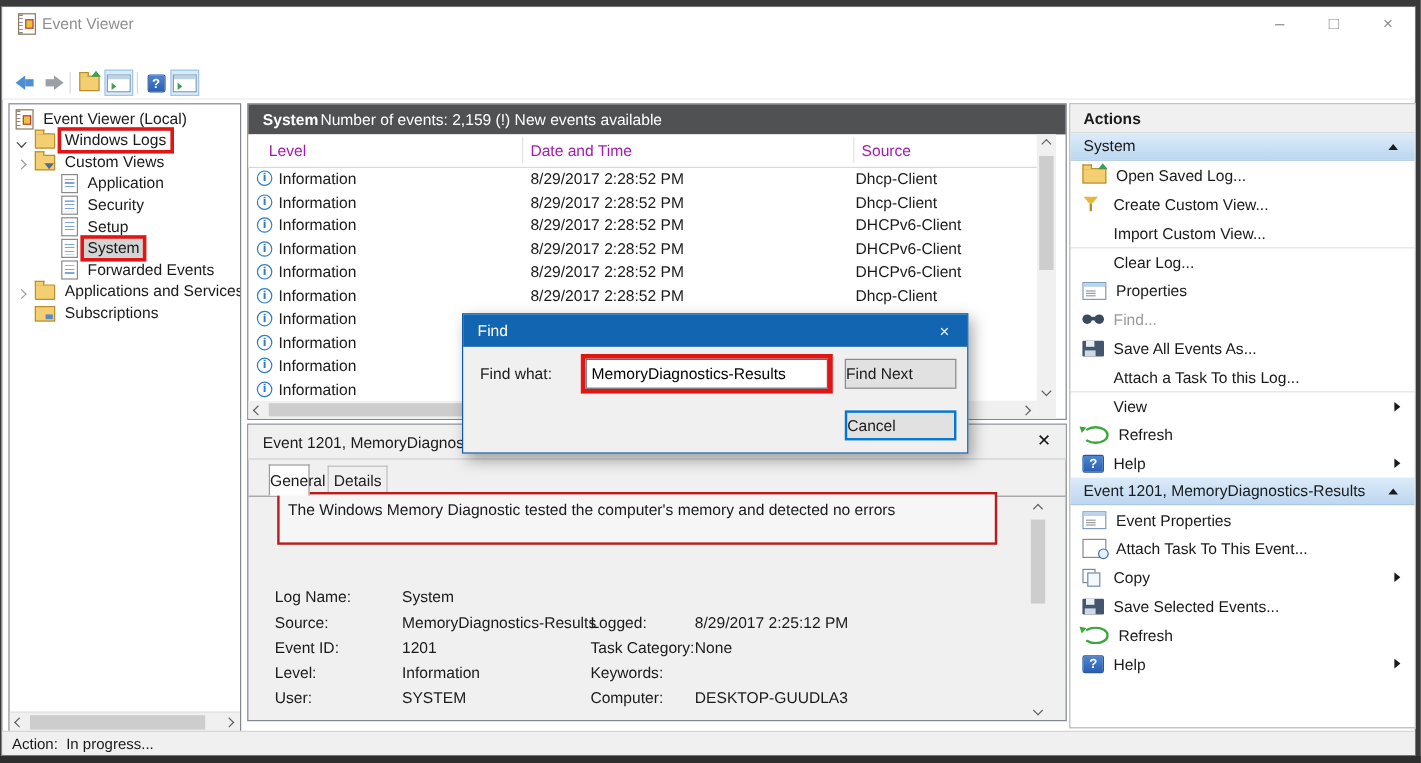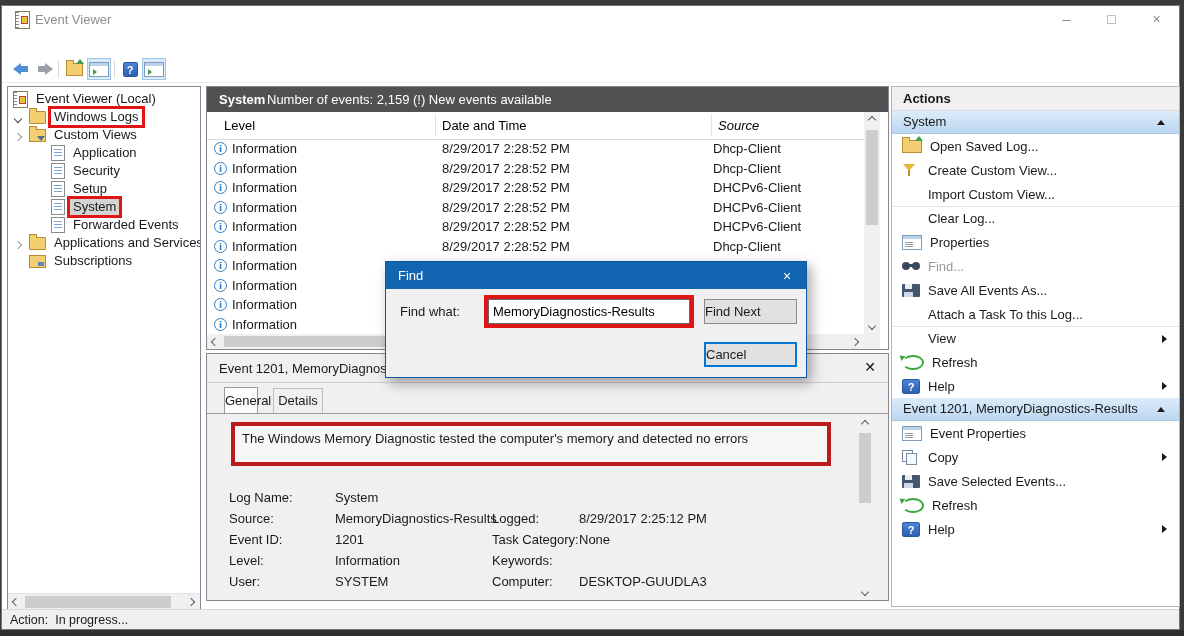--- a/index.html
+++ b/index.html
@@ -100,38 +100,38 @@
   .sarr.up{transform:rotate(-135deg);} .sarr.down{transform:rotate(45deg);}
   .sarr.left{transform:rotate(135deg);} .sarr.right{transform:rotate(-45deg);}
   .sbox{position:absolute;display:flex;align-items:center;justify-content:center;background:#f0f0f0;}
   .sthumb{position:absolute;background:#cdcdcd;}
   
   .events-box{position:absolute;left:204px;top:80px;width:683px;height:264px;background:#fff;border:1px solid #828790;box-sizing:border-box;}
   .events-header{position:absolute;left:0;top:0;right:0;height:25px;background:#4f5152;color:#fff;}
   .ev-title{position:absolute;left:12px;top:5px;font-weight:bold;}
   .ev-summary{position:absolute;left:60px;top:5px;}
   .colheader{position:absolute;left:0;top:25px;width:657px;height:27px;background:#fff;border-bottom:1px solid #d9d9d9;}
-  .colheader .c{position:absolute;top:6px;color:#000000;text-align:right;}
+  .colheader .c{position:absolute;top:6px;color:#a21caf;text-align:right;}
   .colsep{position:absolute;top:2px;width:1px;height:22px;background:#e3e3e3;}
   .erows{position:absolute;left:0;top:52px;width:657px;height:195px;overflow:hidden;}
   .erow{position:relative;height:19.5px;}
   .erow .icon{position:absolute;left:7px;top:3px;}
   .erow .lvl{position:absolute;left:25px;top:2px;}
   .erow .dt{position:absolute;left:235px;top:2px;}
   .erow .src{position:absolute;left:506px;top:2px;}
   
   .detail-box{position:absolute;left:204px;top:347px;width:683px;height:248px;background:#f0f0f0;border:1px solid #828790;box-sizing:border-box;}
   .detail-header{position:absolute;left:0;top:0;right:0;height:28px;border-bottom:1px solid #d0d0d0;background:#f0f0f0;}
   .detail-title{position:absolute;left:12px;top:7px;}
   .detail-close{position:absolute;right:12px;top:5px;font-weight:bold;font-size:14px;color:#111;}
   .tab{position:absolute;box-sizing:border-box;text-align:center;}
   .tab.active{background:#fdfdfd;border:1px solid #9a9a9a;border-bottom:none;z-index:2;}
   .tab.inactive{background:#f0f0f0;border:1px solid #bdbdbd;border-bottom:none;color:#222;}
   .tabline{position:absolute;left:0;right:0;top:59px;height:1px;background:#9a9a9a;}
-  .desc-box{position:absolute;left:24px;top:68px;width:600px;height:44px;background:#f6f6f6;border:4px solid #b91c1c;padding:5px 7px;box-sizing:border-box;}
+  .desc-box{position:absolute;left:24px;top:56px;width:600px;height:44px;background:#f6f6f6;border:2px solid #b91c1c;padding:5px 7px;box-sizing:border-box;}
   .frows{position:absolute;left:0;top:133px;width:640px;}
   .frow{position:relative;height:21px;}
   .frow span{position:absolute;top:3px;white-space:nowrap;}
   .fl{left:22px;} .flv{left:128px;} .fr{left:285px;} .frv{left:372px;}
   
   .find-dialog{position:absolute;left:383px;top:255px;width:422px;height:117px;background:#f0f0f0;border:1px solid #0c59a4;box-sizing:border-box;box-shadow:4px 5px 12px rgba(0,0,0,.35);z-index:50;}
   .fd-title{position:absolute;left:0;top:0;right:0;height:27px;background:#1266b1;color:#fff;}
   .fd-title-text{position:absolute;left:12px;top:6px;}
   .fd-close{position:absolute;right:8px;top:4px;width:22px;height:20px;text-align:center;line-height:20px;color:#fff;font-size:14px;}
   .fd-label{position:absolute;left:14px;top:42px;}
@@ -279,21 +279,21 @@
   </div>
 
   <div class="events-box">
     <div class="events-header">
       <span class="ev-title">System</span>
       <span class="ev-summary">Number of events: 2,159 (!) New events available</span>
     </div>
     <div class="colheader">
       <span class="c" style="left:17px;">Level</span>
       <span class="c" style="left:235px;">Date and Time</span>
-      <span class="c" style="left:511px;font-style:italic;">Source</span>
+      <span class="c" style="left:511px;">Source</span>
       <span class="colsep" style="left:228px;"></span>
       <span class="colsep" style="left:504px;"></span>
     </div>
     <div class="erows">
 
         <div class="erow">
           <span class="icon ic-info"></span>
           <span class="lvl">Information</span>
           <span class="dt">8/29/2017 2:28:52 PM</span>
           <span class="src">Dhcp-Client</span>
@@ -523,20 +523,25 @@
       <span>Event 1201, MemoryDiagnostics-Results</span>
       <span class="tri-up"></span>
     </div>
 
       <div class="aitem">
         <span class="icon ic-properties"></span>
         <span class="albl">Event Properties</span>
 
       </div>
 
+      <div class="aitem">
+        <span class="icon ic-task"></span>
+        <span class="albl">Attach Task To This Event...</span>
+
+      </div>
 
       <div class="aitem arr">
         <span class="icon ic-copy"></span>
         <span class="albl">Copy</span>
         <span class="aarrow"></span>
       </div>
 
       <div class="aitem">
         <span class="icon ic-floppy"></span>
         <span class="albl">Save Selected Events...</span>

